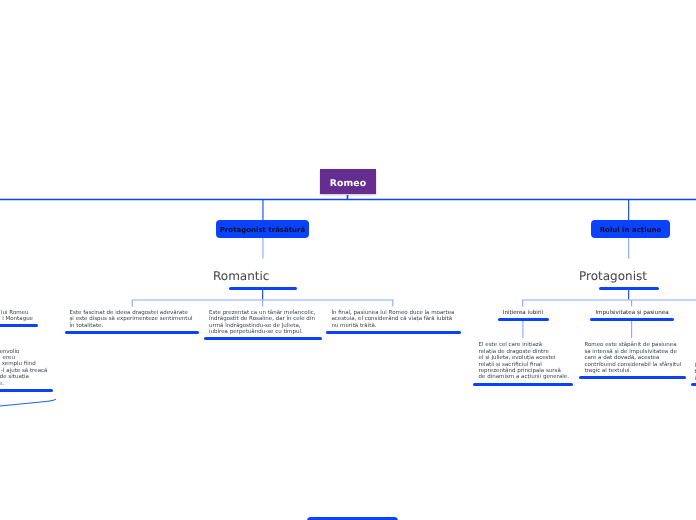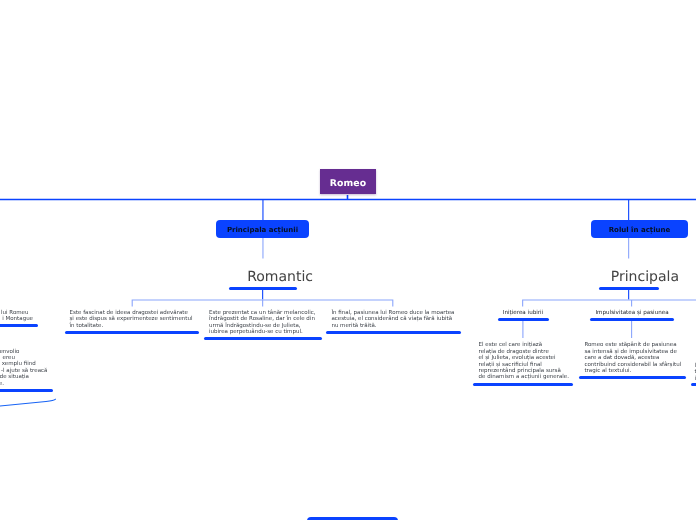--- a/index.html
+++ b/index.html
@@ -6,21 +6,21 @@
   body{width:696px;height:520px;overflow:hidden;background:#ffffff;
        font-family:"DejaVu Sans",sans-serif;-webkit-font-smoothing:antialiased;text-rendering:geometricPrecision;}
   #canvas{position:absolute;left:0;top:0;width:696px;height:520px;will-change:transform;}
   svg#links{position:absolute;left:0;top:0;width:696px;height:520px;pointer-events:none;}
   .node{position:absolute;border-radius:0;box-sizing:border-box;
         display:flex;align-items:center;justify-content:center;white-space:nowrap;}
   .root{background:#662d91;color:#fff;font-weight:bold;font-size:9.3px;letter-spacing:.1px;padding-top:3px;
         box-shadow:0 1px 2px rgba(70,30,110,.30);}
   .lvl2{background:#0a43ff;color:#06101f;font-weight:bold;font-size:7px;letter-spacing:0;
         border-radius:4px;padding-top:1px;}
-  .lvl3{position:absolute;text-align:right;font-size:14px;color:#434343;white-space:nowrap;}
+  .lvl3{position:absolute;text-align:left;font-size:12px;color:#434343;white-space:nowrap;}
   .lvl4{position:absolute;text-align:center;font-size:5.6px;color:#20242b;white-space:nowrap;}
   .bar{position:absolute;background:#0a43ff;border-radius:2px;}
   .txt{position:absolute;font-size:5.5px;color:#3a3f46;line-height:6.4px;}
   .txtline{position:absolute;font-size:5.5px;color:#3a3f46;line-height:6.4px;white-space:nowrap;}
   .clipgrp{position:absolute;left:0;top:0;width:696px;height:520px;}
 </style>
 </head>
 <body>
 
 <div id="canvas">
@@ -47,33 +47,33 @@
   <path d="M631.6 321 V338" stroke="#8aa5fc" stroke-width="1.1" fill="none"></path>
 
   <path d="M-30 408.8 C 5 405.2 26 403.3 46 401.5 C 51.5 401 54.3 400.5 55.5 399.2" stroke="#1763f5" stroke-width="1.05" fill="none" stroke-linecap="round"></path>
 </svg>
 
   <div class="node root" style="left:320px;top:169px;width:56px;height:25px;">
     <span>Romeo</span>
   </div>
 
   <div class="node lvl2" style="left:216px;top:220px;width:93px;height:18px;">
-    <span>Principala acțiunii</span>
+    <span>Protagonist trăsătură</span>
   </div>
-  <div class="node lvl2" style="left:591px;top:220px;width:97px;height:18px;">
+  <div class="node lvl2" style="left:591px;top:220px;width:79px;height:18px;">
     <span>Rolul în acțiune</span>
   </div>
 
   <div class="lvl3" style="left:213px;top:269.2px;width:100px;">
     <span>Romantic</span>
   </div>
   <div class="bar" style="left:228.8px;top:286.8px;width:68px;height:3px;"></div>
 
   <div class="lvl3" style="left:579px;top:269.2px;width:100px;">
-    <span>Principala</span>
+    <span>Protagonist</span>
   </div>
   <div class="bar" style="left:599px;top:286.8px;width:59.5px;height:3px;"></div>
 
   <div class="lvl4" style="left:473px;top:310.3px;width:100px;">
     <span>Inițierea iubirii</span>
   </div>
   <div class="bar" style="left:498px;top:318.4px;width:50.7px;height:3px;"></div>
 
   <div class="lvl4" style="left:582px;top:310.3px;width:100px;">
     <span>Impulsivitatea și pasiunea</span>

